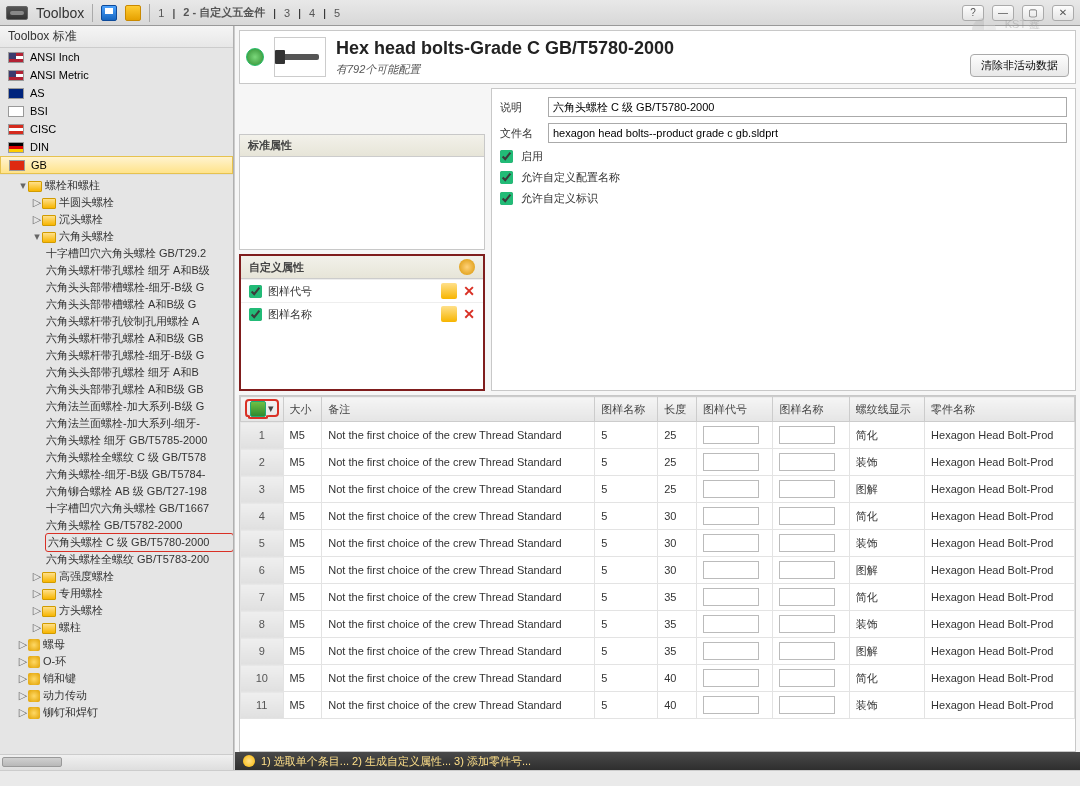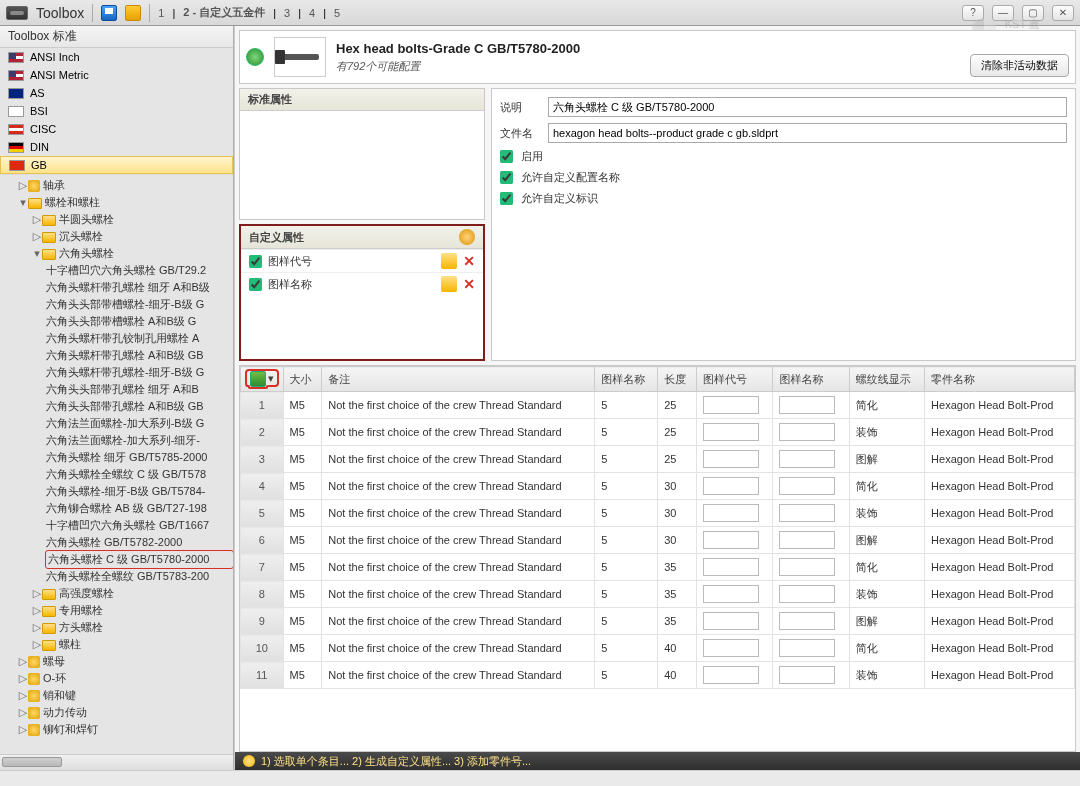--- a/index.html
+++ b/index.html
@@ -48,30 +48,30 @@
 .tree .part-icon{display:inline-block;width:12px;height:12px;margin-right:3px;background:radial-gradient(#ffd966,#e0a000);border-radius:2px;vertical-align:middle;}
 .tree li.hl{outline:1.5px solid #d93025;border-radius:2px;padding:0 2px;}
 
 
 .content{flex:1;display:flex;flex-direction:column;background:#f6f6f6;border-left:1px solid #ccc;overflow:hidden;}
 .header-box{background:#fff;border:1px solid #c8c8c8;margin:4px;padding:6px;display:flex;align-items:center;gap:10px;position:relative;}
 .header-box .refresh-icon{width:18px;height:18px;background:radial-gradient(#7bd87b,#2f8b2f);border-radius:50%;border:1px solid #2b6;} 
 .header-box .thumb{width:52px;height:40px;border:1px solid #ccc;background:#fff;display:flex;align-items:center;justify-content:center;}
 .header-box .thumb .bolt{width:38px;height:6px;background:#555;position:relative;border-radius:2px;}
 .header-box .thumb .bolt::before{content:"";position:absolute;left:-6px;top:-4px;width:10px;height:14px;background:#333;border-radius:1px;}
-.header-box .titles .h1{font-weight:bold;font-size:13px;color:#222;}
+.header-box .titles .h1{font-weight:bold;font-size:18px;color:#222;}
 .header-box .titles .h2{font-style:italic;color:#555;margin-top:3px;}
 .header-box .clear-btn{position:absolute;right:6px;bottom:6px;background:linear-gradient(#fdfdfd,#e8e8e8);border:1px solid #aaa;padding:3px 10px;border-radius:4px;}
 
 .mid-row{display:flex;gap:6px;margin:0 4px 4px 4px;}
 .left-col{width:246px;display:flex;flex-direction:column;gap:4px;}
 .panel{background:#fff;border:1px solid #c8c8c8;}
 .panel .panel-head{background:linear-gradient(#f2f1ea,#e7e5d8);border-bottom:1px solid #ccc;padding:3px 8px;font-weight:bold;color:#444;display:flex;align-items:center;justify-content:space-between;}
 .panel .panel-head .cog{width:16px;height:16px;background:radial-gradient(#ffd27a,#d99400);border-radius:50%;}
-.std-props{height:132px;}
+.std-props{height:116px;margin-top:46px;}
 .std-props .item{padding:3px 14px;color:#444;cursor:pointer;}
 .std-props .item:first-child{background:linear-gradient(#eef,#dde);}
 
 .custom-props{border:2px solid #7f1d1d;}
 .custom-props .row{display:flex;align-items:center;padding:3px 8px;gap:6px;border-top:1px solid #eee;}
 .custom-props .row input[type=checkbox]{accent-color:#2b7;}
 .custom-props .row .nm{flex:1;color:#333;}
 .custom-props .row .edit{width:16px;height:16px;background:linear-gradient(#ffe08a,#f7b500);border-radius:2px;}
 .custom-props .row .del{color:#d93025;font-weight:bold;font-size:14px;cursor:pointer;}
 .custom-props .filler{height:64px;}
@@ -165,21 +165,20 @@
           <span class="flag de"></span>
           <span>DIN</span>
         </div>
         <div class="std-item selected">
           <span class="flag cn"></span>
           <span>GB</span>
         </div>
       </div>
     <div class="tree" id="tree">
         <ul>
-          <li><span class="tw">▷</span><span class="part-icon"></span>轴承</li>
           <li><span class="tw">▾</span><span class="folder-icon"></span>螺栓和螺柱<ul>
               <li><span class="tw">▷</span><span class="folder-icon"></span>半圆头螺栓</li>
               <li><span class="tw">▷</span><span class="folder-icon"></span>沉头螺栓</li>
               <li><span class="tw">▾</span><span class="folder-icon"></span>六角头螺栓<ul>
                   <li>十字槽凹穴六角头螺栓 GB/T29.2</li>
                   <li>六角头螺杆带孔螺栓 细牙 A和B级</li>
                   <li>六角头头部带槽螺栓-细牙-B级 G</li>
                   <li>六角头头部带槽螺栓 A和B级 G</li>
                   <li>六角头螺杆带孔铰制孔用螺栓 A</li>
                   <li>六角头螺杆带孔螺栓 A和B级 GB</li>

